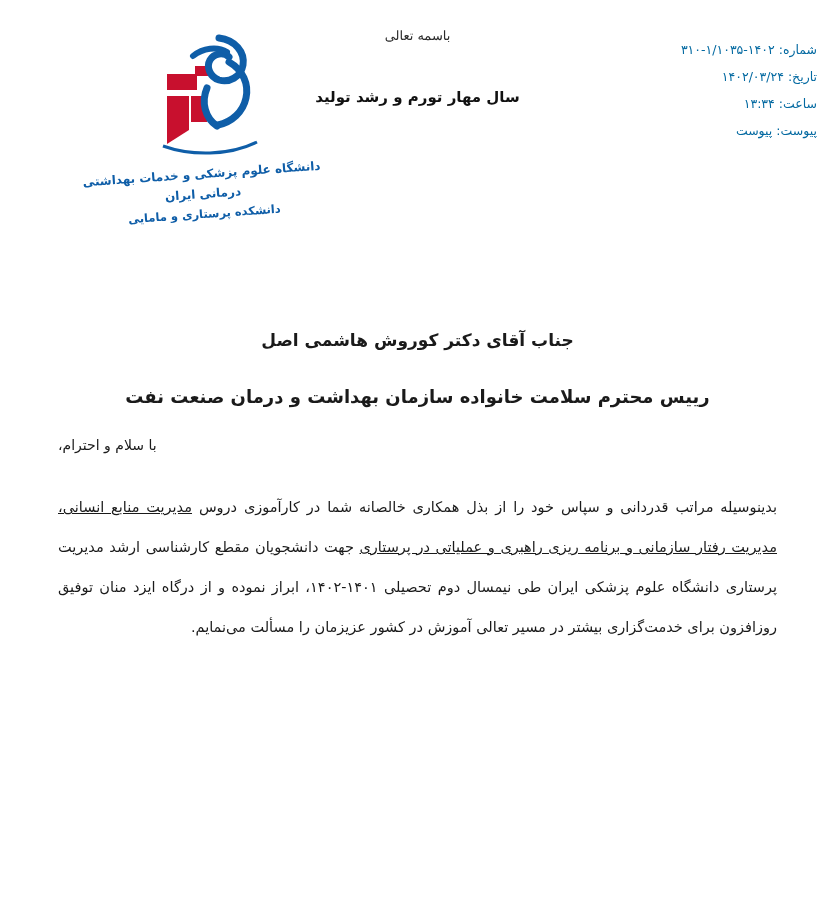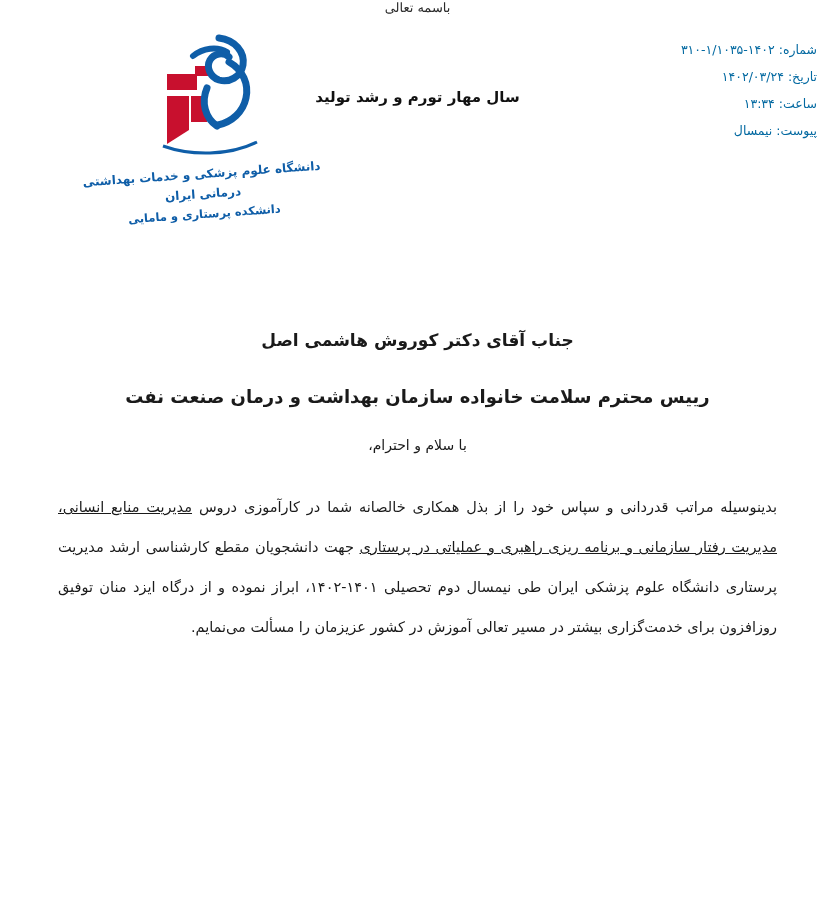--- a/index.html
+++ b/index.html
@@ -24,21 +24,21 @@
   }
 
   
   .header {
     position: relative;
     height: 250px;
   }
 
   .basmala {
     position: absolute;
-    top: 0;
+    top: 28px;
     left: 0;
     right: 0;
     text-align: center;
     font-size: 13px;
     color: #2a2a2a;
     font-family: "DejaVu Serif", "Liberation Serif", serif;
   }
 
   .slogan {
     position: absolute;
@@ -109,21 +109,21 @@
   }
   .addressee-title {
     font-size: 18px;
     font-weight: bold;
     margin-bottom: 30px;
     text-align: center;
   }
   .greeting {
     font-size: 14px;
     margin-bottom: 34px;
-    text-align: center;
+    text-align: left;
   }
 
   .para {
     font-size: 14.5px;
     line-height: 40px;
     text-align: justify;
     text-justify: inter-word;
   }
   .para .u { text-decoration: underline; }
 
@@ -171,21 +171,21 @@
       <div class="row">
         <span class="lbl">تاریخ:</span>
         <span class="val">۱۴۰۲/۰۳/۲۴</span>
       </div>
       <div class="row">
         <span class="lbl">ساعت:</span>
         <span class="val">۱۳:۳۴</span>
       </div>
       <div class="row">
         <span class="lbl">پیوست:</span>
-        <span class="val">نیمسال</span>
+        <span class="val">پیوست</span>
       </div>
     </div>
 
     <div class="logo-wrap">
       <div class="logo-mark">
         <svg viewBox="0 0 140 130" width="140" height="130" aria-hidden="true">
 
           <path d="M34 46 h30 v16 h-30 z" fill="#c8102e"></path>
           <path d="M34 68 h22 v34 l-22 14 z" fill="#c8102e"></path>
           <path d="M58 68 h16 v26 h-16 z" fill="#c8102e"></path>

